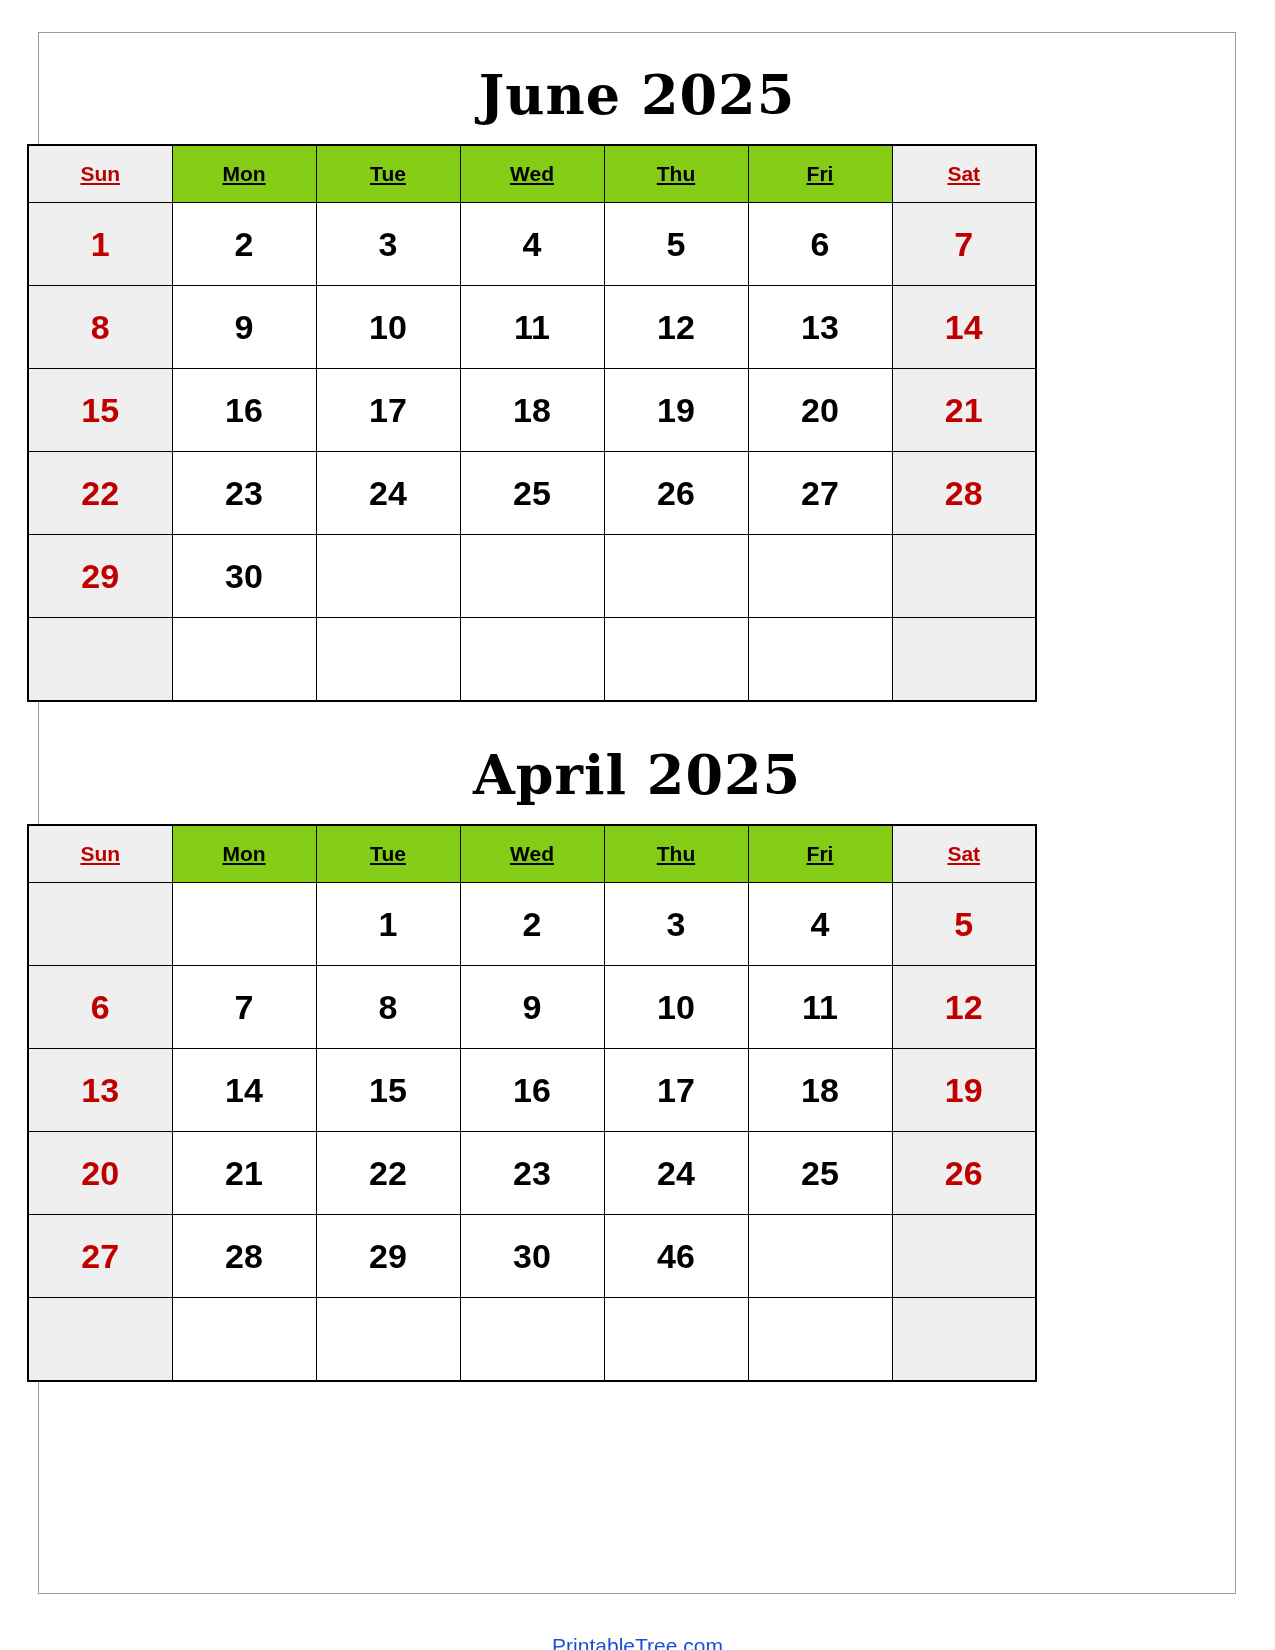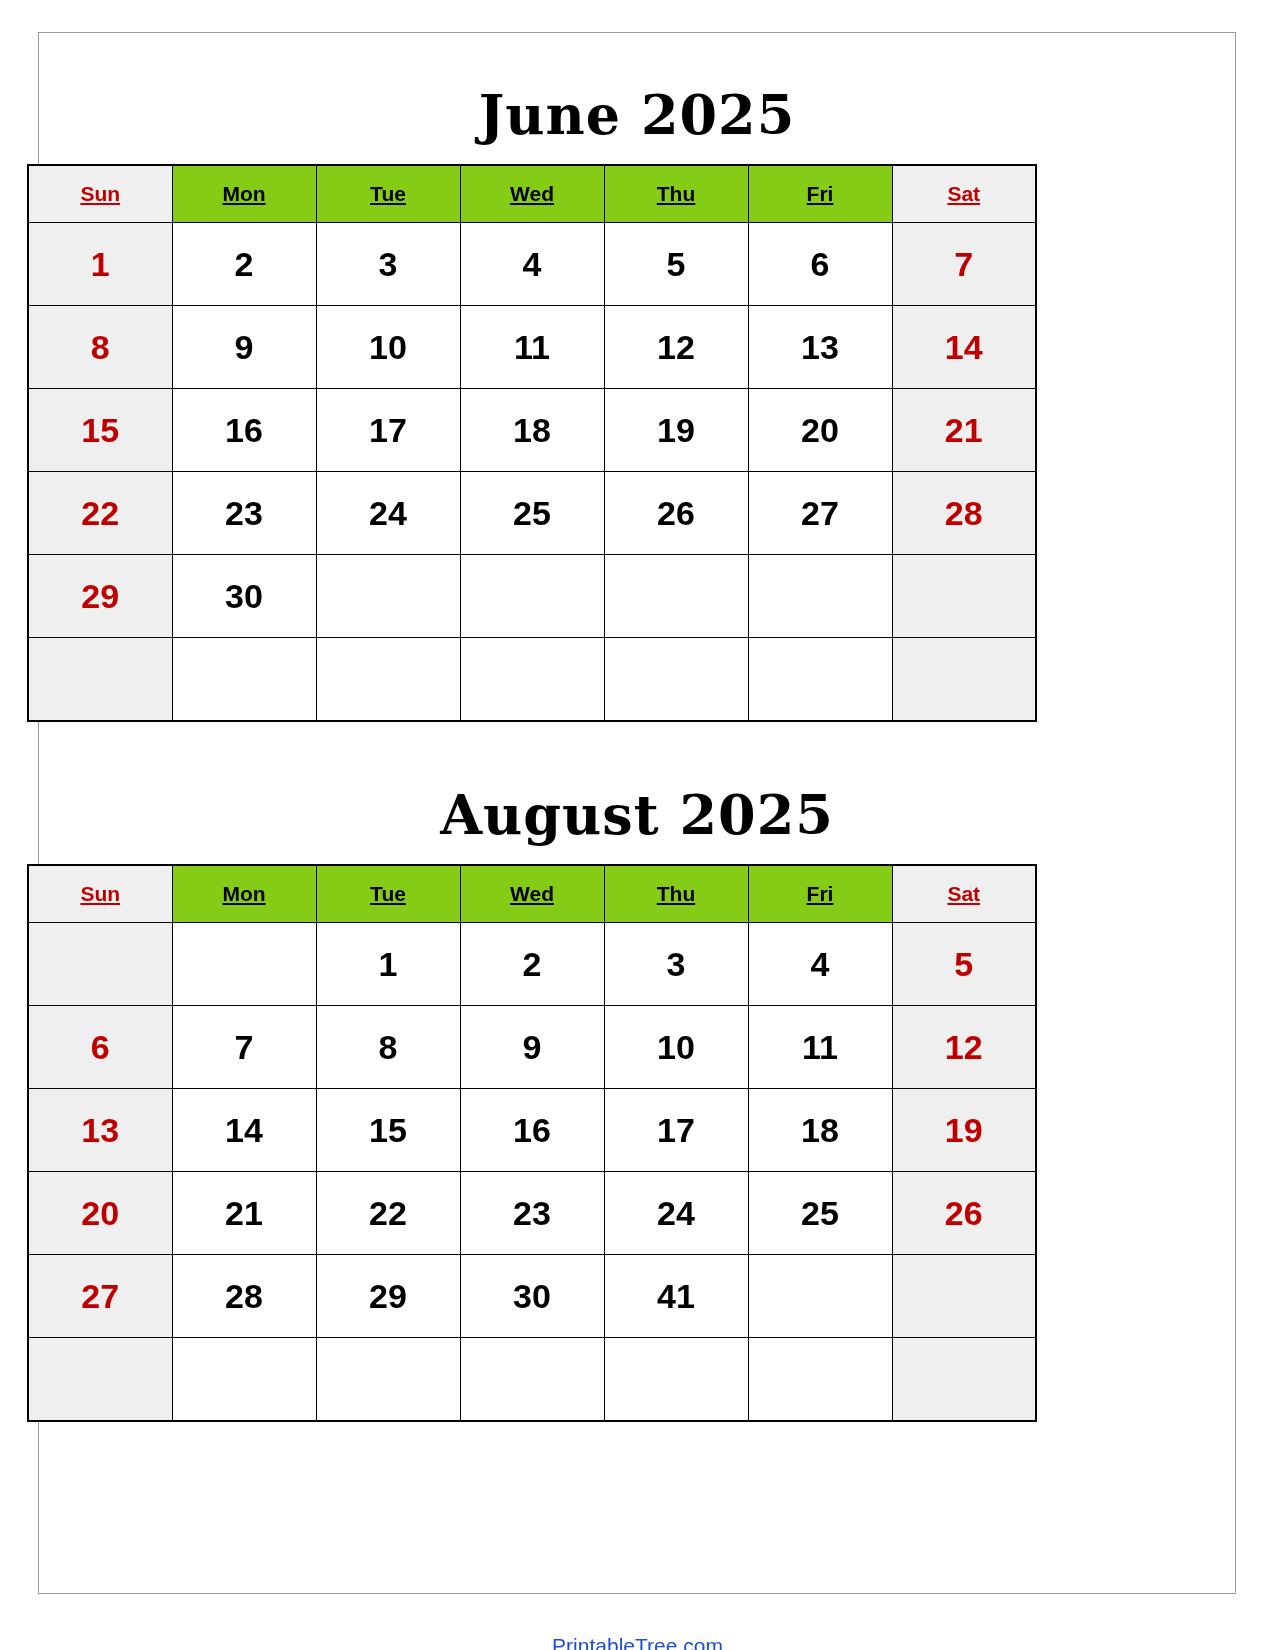--- a/index.html
+++ b/index.html
@@ -29,21 +29,20 @@
     top: 32px;
     width: 1198px;
     height: 1562px;
     box-sizing: border-box;
     display: flex;
     flex-direction: column;
     align-items: center;
   }
   .month-block {
     width: 1220px;
-    margin-top: 20px;
   }
   .month-title {
     text-align: center;
     font-family: "DejaVu Serif", serif;
     font-weight: bold;
     font-size: 54px;
     letter-spacing: 1px;
     color: #000000;
     margin: 0;
     line-height: 1.0;
@@ -182,21 +181,21 @@
           <td></td>
           <td class="weekend-cell"></td>
         </tr>
       </tbody>
     </table>
   </div>
 
   <div class="spacer-3"></div>
 
   <div class="month-block">
-    <h1 class="month-title">August 2025</h1>
+    <h1 class="month-title">April 2025</h1>
     <div class="spacer-4"></div>
     <table class="cal-table">
       <thead>
         <tr>
           <th class="weekend-head">Sun</th>
           <th class="weekday-head">Mon</th>
           <th class="weekday-head">Tue</th>
           <th class="weekday-head">Wed</th>
           <th class="weekday-head">Thu</th>
           <th class="weekday-head">Fri</th>
@@ -238,21 +237,21 @@
           <td>23</td>
           <td>24</td>
           <td>25</td>
           <td class="weekend-cell">26</td>
         </tr>
         <tr>
           <td class="weekend-cell">27</td>
           <td>28</td>
           <td>29</td>
           <td>30</td>
-          <td>41</td>
+          <td>46</td>
           <td></td>
           <td class="weekend-cell"></td>
         </tr>
         <tr>
           <td class="weekend-cell"></td>
           <td></td>
           <td></td>
           <td></td>
           <td></td>
           <td></td>

